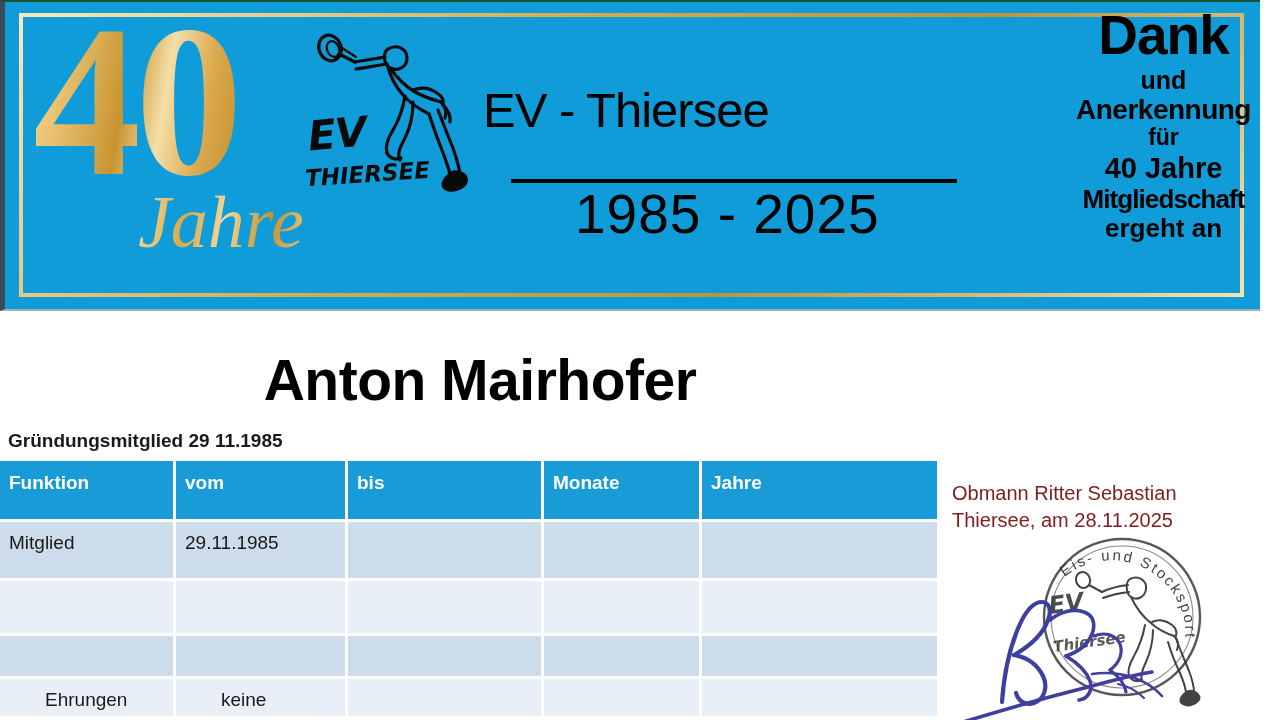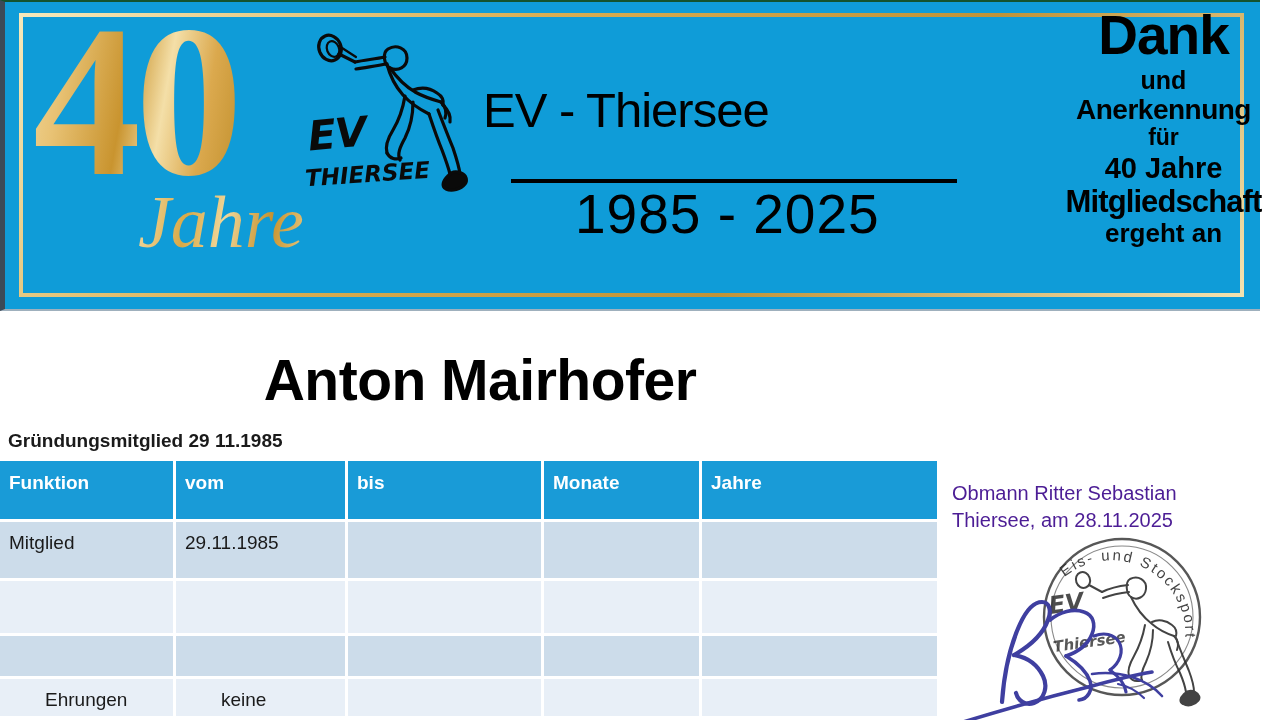--- a/index.html
+++ b/index.html
@@ -140,21 +140,21 @@
     text-align: center;
     color: #000;
     font-weight: 700;
     line-height: 1.12;
   }
   .dank-block .l-dank { font-size: 55px; letter-spacing: -1px; line-height: 1.0; }
   .dank-block .l-und { font-size: 25px; margin-top: 3px; }
   .dank-block .l-anerkennung { font-size: 28px; letter-spacing: -0.5px; }
   .dank-block .l-fuer { font-size: 23px; }
   .dank-block .l-40jahre { font-size: 29px; margin-top: 1px; }
-  .dank-block .l-mitgliedschaft { font-size: 31px; letter-spacing: -0.9px; }
+  .dank-block .l-mitgliedschaft { font-size: 26px; letter-spacing: -0.9px; }
   .dank-block .l-ergeht { font-size: 26px; }
 
   
   .honoree-name {
     position: absolute;
     left: 0;
     top: 352px;
     width: 960px;
     text-align: center;
     font-size: 57px;
@@ -222,21 +222,21 @@
 
   
   .sign-block {
     position: absolute;
     left: 952px;
     top: 480px;
     width: 328px;
   }
   .sign-line {
     font-size: 20px;
-    color: #4c1d95;
+    color: #7f1d1d;
     line-height: 1.35;
     white-space: nowrap;
   }
   .sign-art {
     position: absolute;
     left: -10px;
     top: 44px;
     width: 330px;
     height: 200px;
   }

